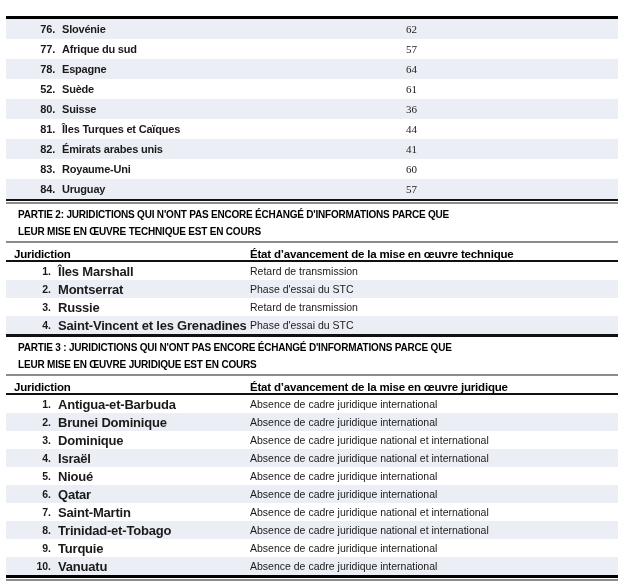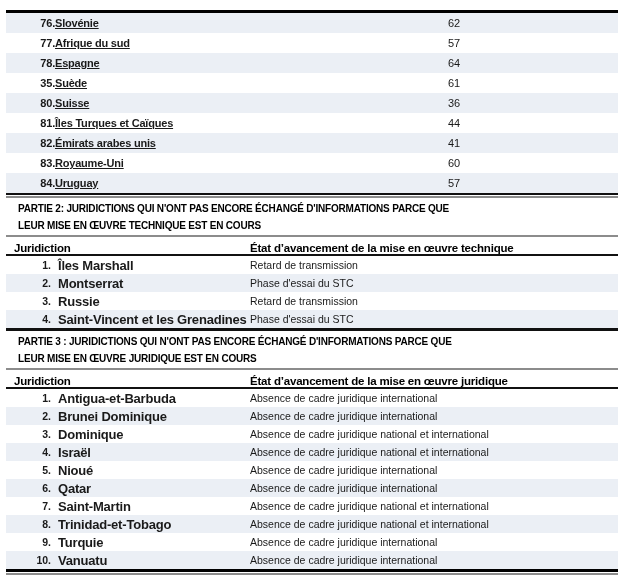--- a/index.html
+++ b/index.html
@@ -3,30 +3,30 @@
 <meta charset="utf-8">
 <style>
   :root { --shade:#ebeff5; --dark:#111111; --gray:#8c8c8c; }
   * { box-sizing: content-box; }
   body {
     margin: 0; width: 640px; height: 581px; overflow: hidden;
     background: #ffffff; color: #1a1a1a;
     font-family: "Liberation Sans", sans-serif;
     -webkit-font-smoothing: antialiased;
   }
-  .page { padding-top: 10px; }
+  .page { padding-top: 16px; }
   .doc { margin-left: 6px; width: 612px; }
 
   
   .t1 { border-top: 3px solid #000; }
   .row1 { height: 20px; display: flex; align-items: center; position: relative;
           font-size: 11px; }
   .row1 .num  { width: 49px; text-align: right; font-weight: bold; letter-spacing: -0.2px; }
-  .row1 .name { font-weight: bold; letter-spacing: -0.2px; text-decoration: underline; }
-  .row1 .val  { position: absolute; left: 442px; font-weight: normal; }
+  .row1 .name { margin-left: 7px; font-weight: bold; letter-spacing: -0.2px; }
+  .row1 .val  { position: absolute; left: 400px; font-weight: normal; font-family: Liberation Serif, serif; }
   .shade { background: var(--shade); }
 
   
   .sep-double   { border-top: 2px solid var(--dark); height: 1px; border-bottom: 2px solid var(--gray); }
   .sep-gray     { border-top: 2px solid var(--gray); }
   .sep-dark     { border-top: 2px solid var(--dark); }
   .sep-thick    { border-top: 3px solid var(--dark); }
   .sep-bottom   { border-top: 3px solid #000; height: 1px; border-bottom: 2px solid var(--gray); }
 
   
@@ -63,21 +63,21 @@
           <span class="val">57</span>
         </div>
 
         <div class="row1 shade">
           <span class="num">78.</span>
           <span class="name">Espagne</span>
           <span class="val">64</span>
         </div>
 
         <div class="row1">
-          <span class="num">35.</span>
+          <span class="num">52.</span>
           <span class="name">Suède</span>
           <span class="val">61</span>
         </div>
 
         <div class="row1 shade">
           <span class="num">80.</span>
           <span class="name">Suisse</span>
           <span class="val">36</span>
         </div>
 

